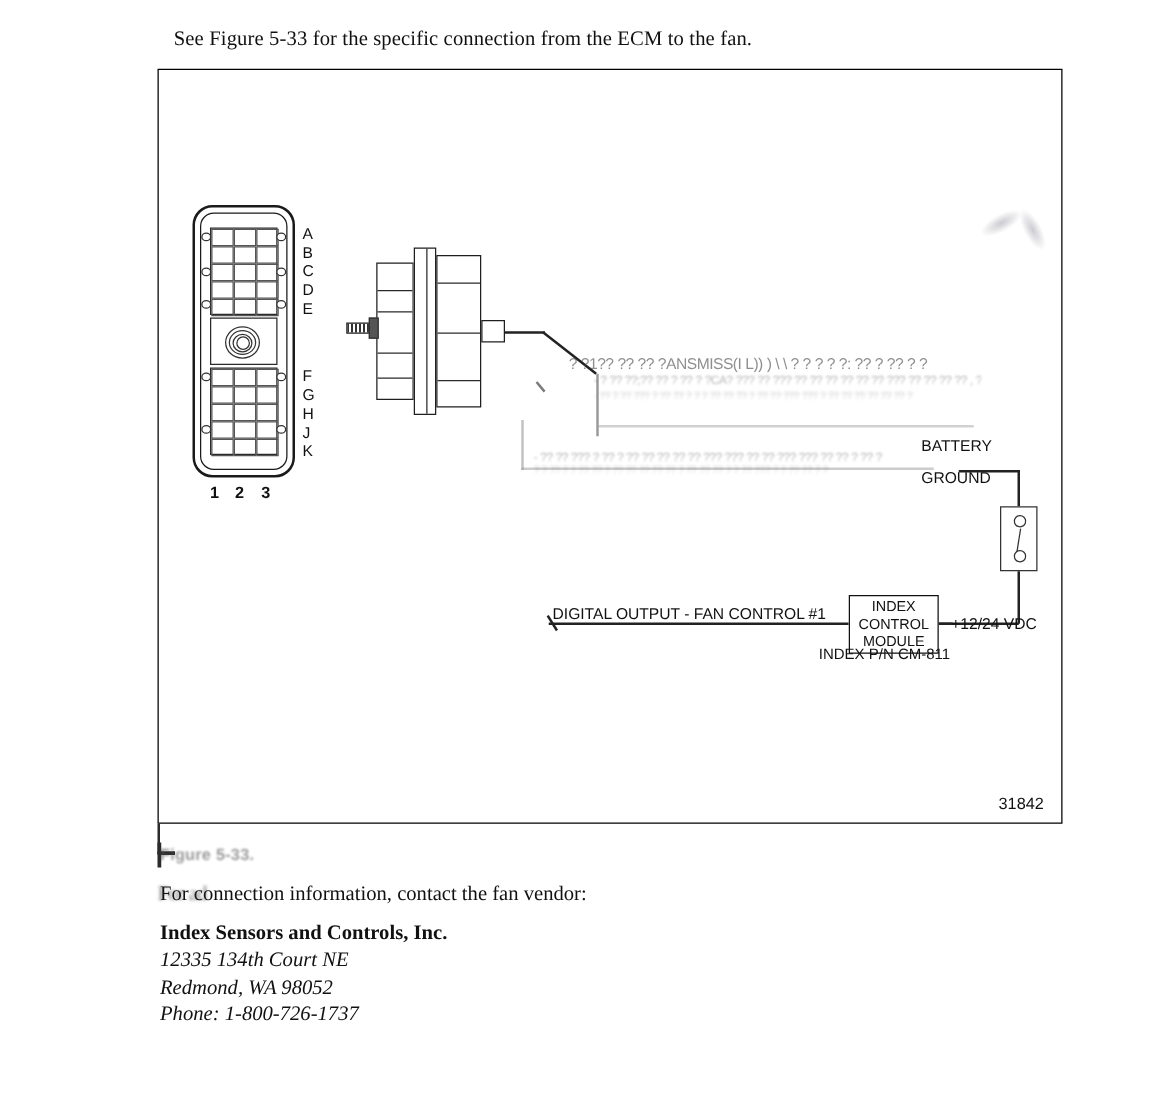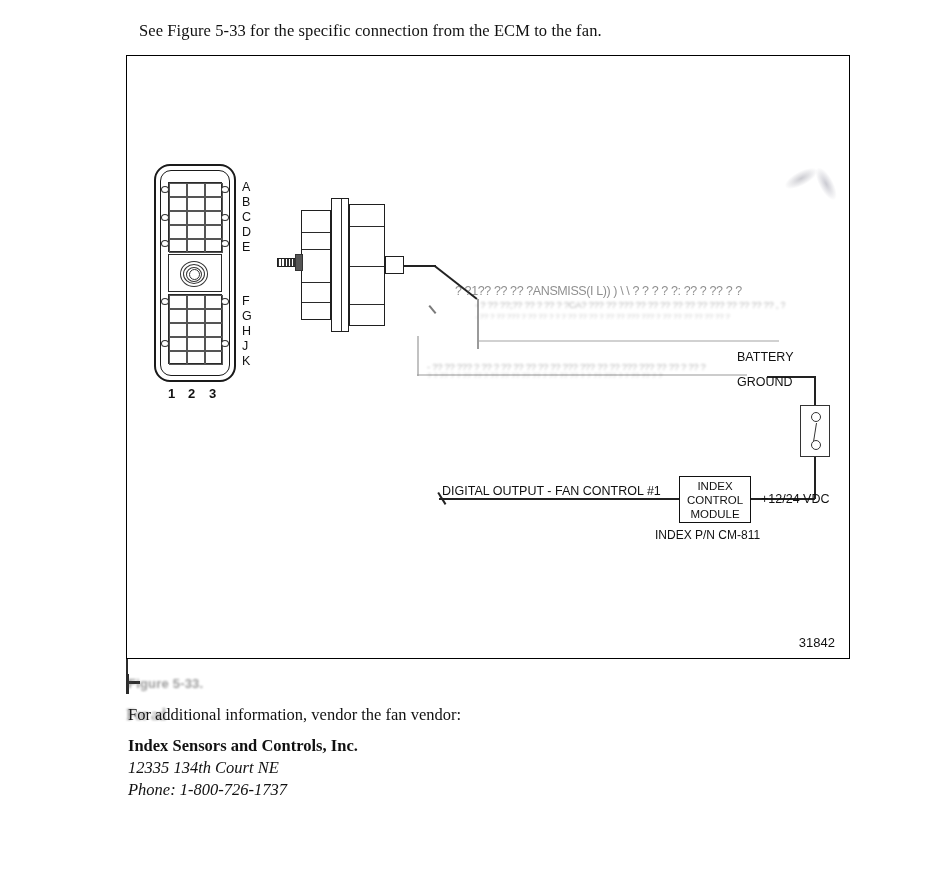--- a/index.html
+++ b/index.html
@@ -251,21 +251,21 @@
     align-items: center;
     justify-content: center;
     font-family: "Liberation Sans", sans-serif;
     font-size: 11.5px;
     line-height: 14px;
     color: #111;
   }
   #icm-partno {
     position: absolute;
     left: 528px;
-    top: 472px;
+    top: 460px;
     font-family: "Liberation Sans", sans-serif;
     font-size: 12px;
     color: #111;
     white-space: nowrap;
     text-align: right;
   }
   #vdc-label {
     position: absolute;
     left: 634px;
     top: 436px;
@@ -532,19 +532,20 @@
 <div class="left-tick" style="left:126px; top:659px; width:2px; height:24px;"></div>
 <div class="left-tick" style="left:126px; top:681px; width:14px; height:2.5px;"></div>
 
 <div id="caption-row">
   <div id="caption-tick"></div>
   <div id="caption-figure-tag">Figure 5-33.</div>
 </div>
 
 <div id="vendor-block">
   <div id="vendor-lead">
-    <span>For additional information, vendor the fan vendor:</span>
+    <span>For connection information, contact the fan vendor:</span>
     <span id="vendor-lead-smudge">For ad</span>
   </div>
   <div id="vendor-name">Index Sensors and Controls, Inc.</div>
   <div class="vendor-line">12335 134th Court NE</div>
+  <div class="vendor-line">Redmond, WA 98052</div>
   <div class="vendor-line">Phone:  1-800-726-1737</div>
 </div>
 
 </body></html>

